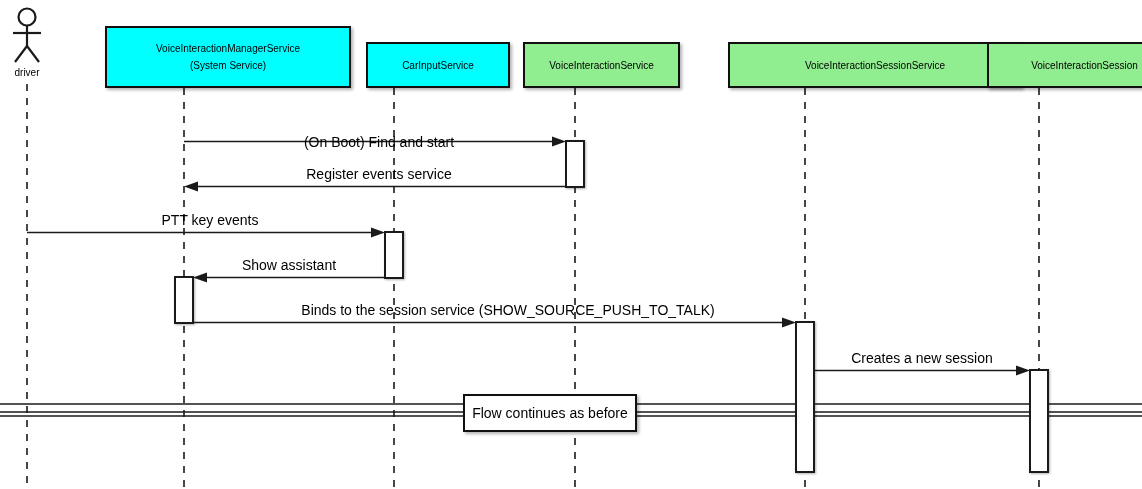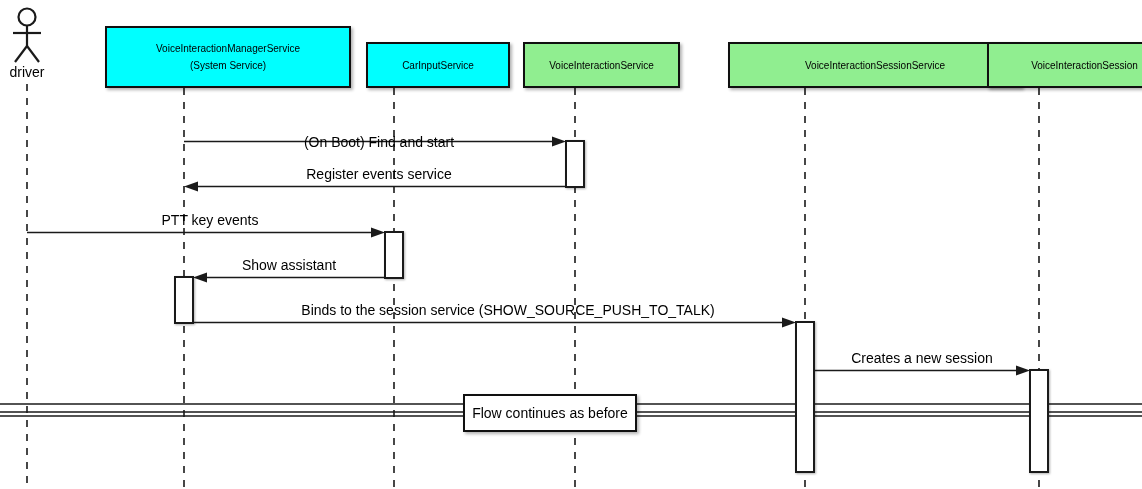--- a/index.html
+++ b/index.html
@@ -33,21 +33,21 @@
     position: absolute;
     transform: translateX(-50%);
     white-space: nowrap;
     font-size: 14px;
     line-height: 16px;
     text-align: center;
   }
   .actor-label {
     position: absolute;
     transform: translateX(-50%);
-    font-size: 14px;
+    font-size: 10px;
     line-height: 17px;
     white-space: nowrap;
   }
   .divider-box {
     position: absolute;
     box-sizing: border-box;
     background: #ffffff;
     border: 2px solid #101010;
     display: flex;
     align-items: center;

